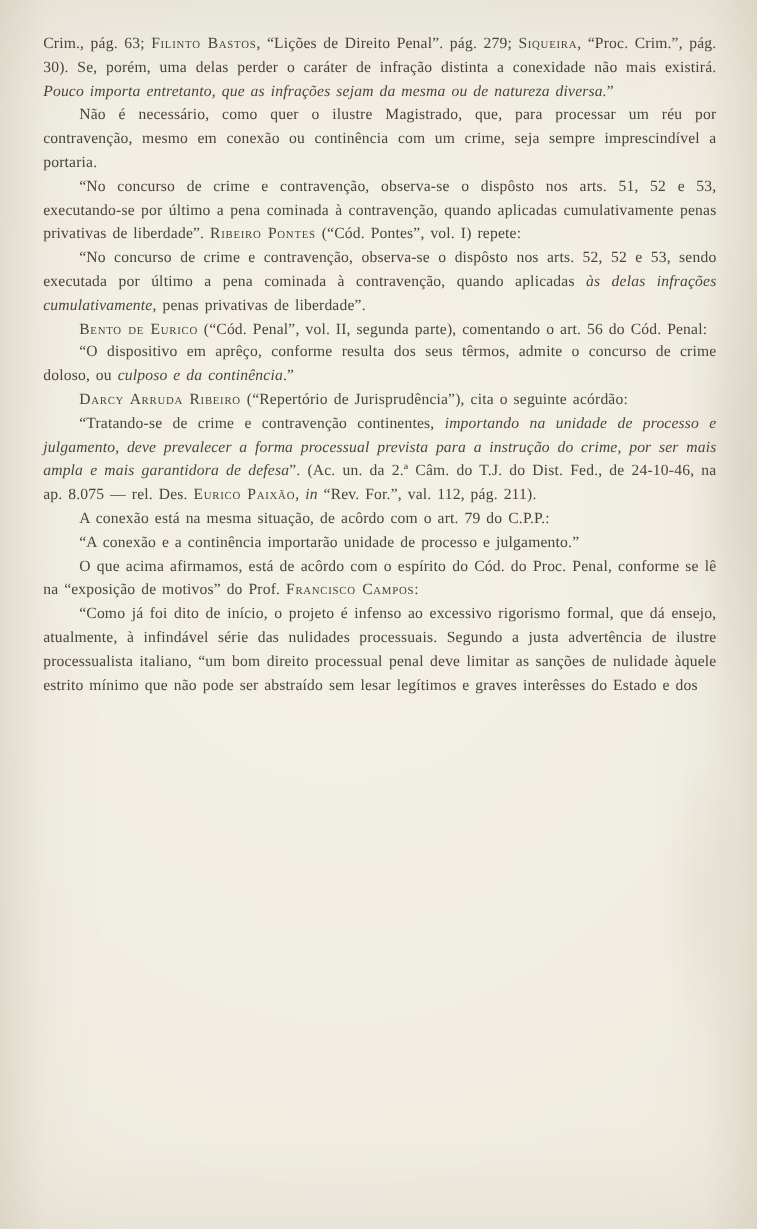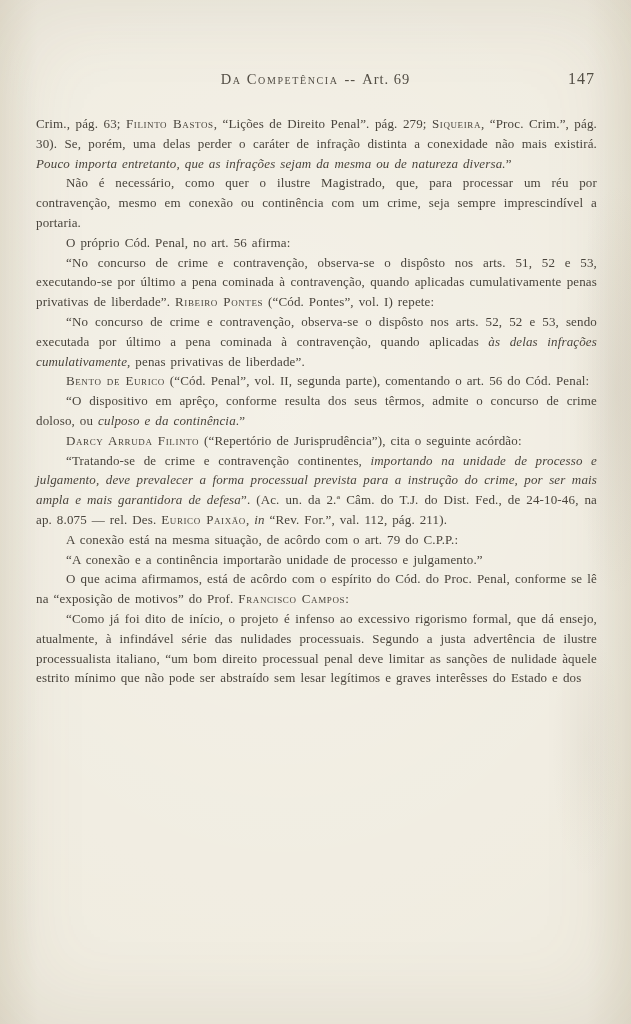--- a/index.html
+++ b/index.html
@@ -78,35 +78,29 @@
     letter-spacing:0.6px;
   }
 </style>
 </head>
 <body>
 
 <div class="page">
   <div class="smudge s1"></div>
   <div class="smudge s2"></div>
 
-  <div class="running-head">
-    <span class="rh-spacer"></span>
-    <span class="rh-center"><span class="rh-title">Da Competência</span><span class="rh-sep">--</span><span class="rh-art">Art. 69</span></span>
-    <span class="rh-page-number">147</span>
-  </div>
 
   <div class="page-body">
 
   <p class="para"><span class="seg-normal">Crim., pág. 63; </span><span class="seg-smallcaps">Filinto Bastos</span><span class="seg-normal">, “Lições de Direito Penal”. pág. 279; </span><span class="seg-smallcaps">Siqueira</span><span class="seg-normal">, “Proc. Crim.”, pág. 30). Se, porém, uma delas perder o caráter de infração distinta a conexidade não mais existirá. </span><span class="seg-italic">Pouco importa entretanto, que as infrações sejam da mesma ou de natureza diversa.</span><span class="seg-normal">”</span></p>
       <p class="para indent"><span class="seg-normal">Não é necessário, como quer o ilustre Magistrado, que, para processar um réu por contravenção, mesmo em conexão ou continência com um crime, seja sempre imprescindível a portaria.</span></p>
-      <p class="para indent"><span class="seg-normal">O próprio Cód. Penal, no art. 56 afirma:</span></p>
       <p class="para indent"><span class="seg-normal">“No concurso de crime e contravenção, observa-se o dispôsto nos arts. 51, 52 e 53, executando-se por último a pena cominada à contravenção, quando aplicadas cumulativamente penas privativas de liberdade”. </span><span class="seg-smallcaps">Ribeiro Pontes</span><span class="seg-normal"> (“Cód. Pontes”, vol. I) repete:</span></p>
       <p class="para indent"><span class="seg-normal">“No concurso de crime e contravenção, observa-se o dispôsto nos arts. 52, 52 e 53, sendo executada por último a pena cominada à contravenção, quando aplicadas </span><span class="seg-italic">às delas infrações cumulativamente</span><span class="seg-normal">, penas privativas de liberdade”.</span></p>
       <p class="para indent"><span class="seg-smallcaps">Bento de Eurico</span><span class="seg-normal"> (“Cód. Penal”, vol. II, segunda parte), comentando o art. 56 do Cód. Penal:</span></p>
       <p class="para indent"><span class="seg-normal">“O dispositivo em aprêço, conforme resulta dos seus têrmos, admite o concurso de crime doloso, ou </span><span class="seg-italic">culposo e da continência</span><span class="seg-normal">.”</span></p>
-      <p class="para indent"><span class="seg-smallcaps">Darcy Arruda Filinto</span><span class="seg-normal"> (“Repertório de Jurisprudência”), cita o seguinte acórdão:</span></p>
+      <p class="para indent"><span class="seg-smallcaps">Darcy Arruda Ribeiro</span><span class="seg-normal"> (“Repertório de Jurisprudência”), cita o seguinte acórdão:</span></p>
       <p class="para indent"><span class="seg-normal">“Tratando-se de crime e contravenção continentes, </span><span class="seg-italic">importando na unidade de processo e julgamento, deve prevalecer a forma processual prevista para a instrução do crime, por ser mais ampla e mais garantidora de defesa</span><span class="seg-normal">”. (Ac. un. da 2.ª Câm. do T.J. do Dist. Fed., de 24-10-46, na ap. 8.075 — rel. Des. </span><span class="seg-smallcaps">Eurico Paixão</span><span class="seg-normal">, </span><span class="seg-italic">in</span><span class="seg-normal"> “Rev. For.”, val. 112, pág. 211).</span></p>
       <p class="para indent"><span class="seg-normal">A conexão está na mesma situação, de acôrdo com o art. 79 do C.P.P.:</span></p>
       <p class="para indent"><span class="seg-normal">“A conexão e a continência importarão unidade de processo e julgamento.”</span></p>
       <p class="para indent"><span class="seg-normal">O que acima afirmamos, está de acôrdo com o espírito do Cód. do Proc. Penal, conforme se lê na “exposição de motivos” do Prof. </span><span class="seg-smallcaps">Francisco Campos</span><span class="seg-normal">:</span></p>
       <p class="para indent"><span class="seg-normal">“Como já foi dito de início, o projeto é infenso ao excessivo rigorismo formal, que dá ensejo, atualmente, à infindável série das nulidades processuais. Segundo a justa advertência de ilustre processualista italiano, “um bom direito processual penal deve limitar as sanções de nulidade àquele estrito mínimo que não pode ser abstraído sem lesar legítimos e graves interêsses do Estado e dos</span></p>
     </div>
 </div>
 
 </body></html>

